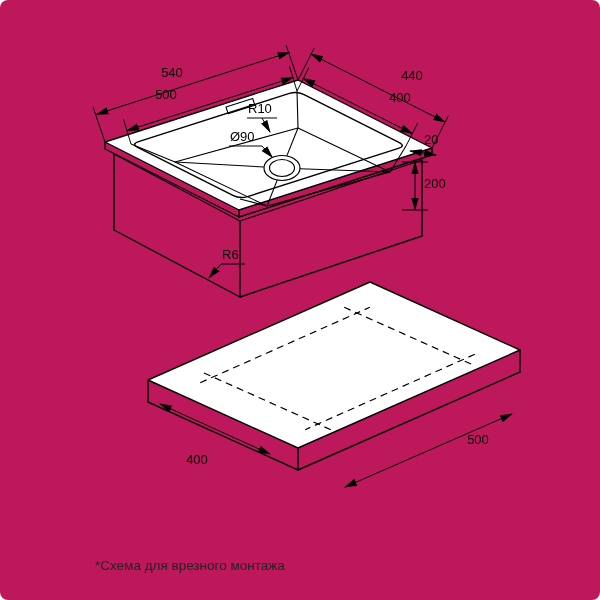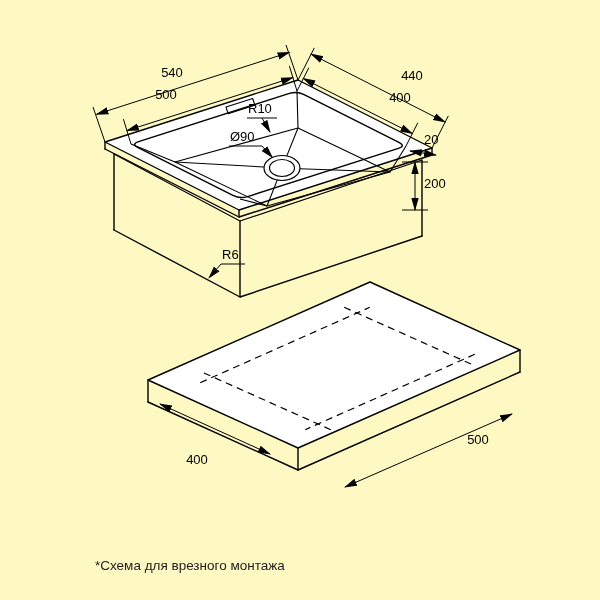--- a/index.html
+++ b/index.html
@@ -1,16 +1,16 @@
 <!DOCTYPE html>
 <html><head>
 <meta charset="utf-8">
 <style>
   html,body { margin:0; padding:0; background:#ffffff; }
-  .canvas { position:relative; width:600px; height:600px; background:#fef9c3; overflow:hidden; }
+  .canvas { position:relative; width:600px; height:600px; background:#be185d; overflow:hidden;border-radius:8px; }
   svg text { font-family:"Liberation Sans", sans-serif; font-size:13px; fill:#000000; }
   svg text.foot { font-size:13.5px; fill:#222222; }
   .fw  { fill:#ffffff; stroke:#000000; stroke-width:1.4; stroke-linejoin:round; }
   .ln  { fill:none; stroke:#000000; stroke-width:1.4; stroke-linejoin:round; stroke-linecap:round; }
   .md  { fill:none; stroke:#000000; stroke-width:1.1; stroke-linejoin:round; }
   .dim { fill:none; stroke:#000000; stroke-width:1; }
   .dsh { fill:none; stroke:#000000; stroke-width:1.2; stroke-dasharray:7 5; }
   .drn { fill:#ffffff; stroke:#000000; stroke-width:1.2; }
 </style>
 </head>

